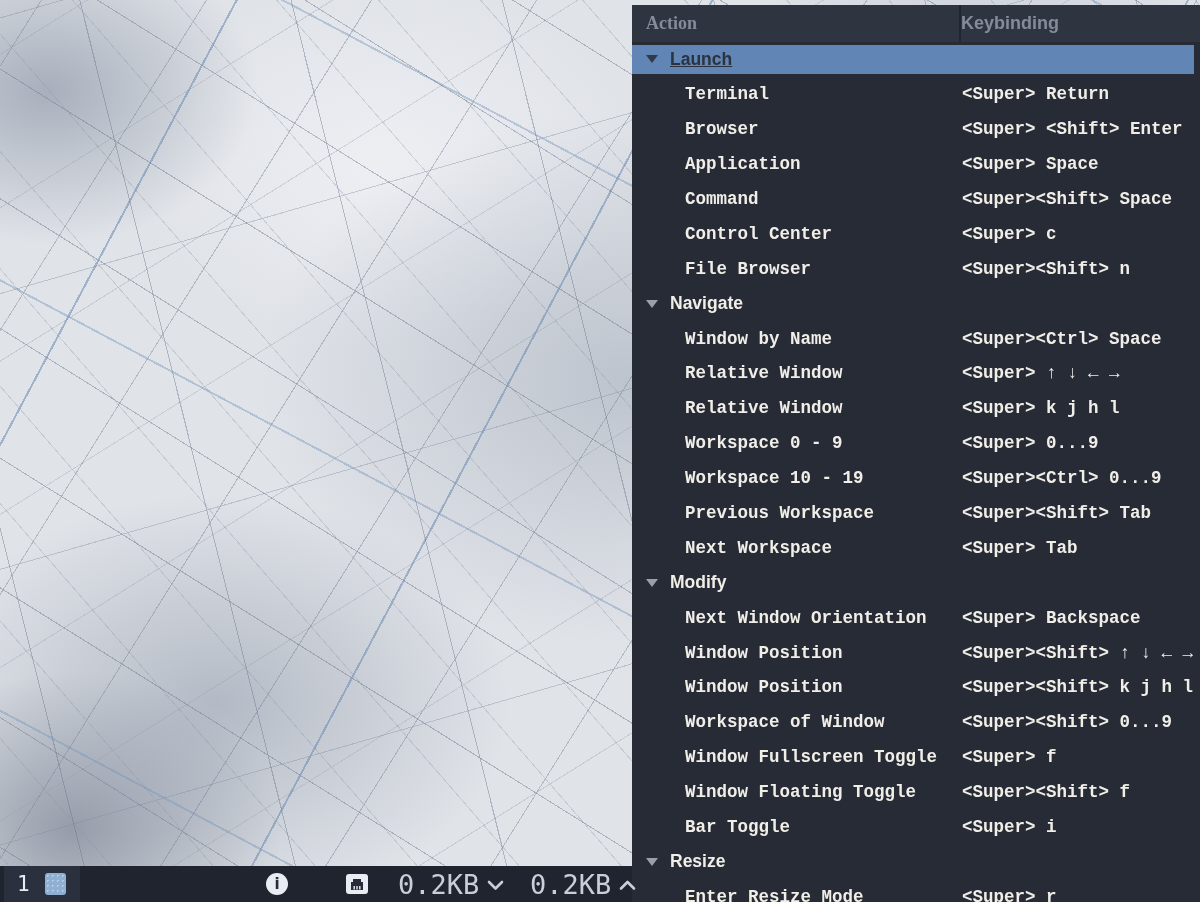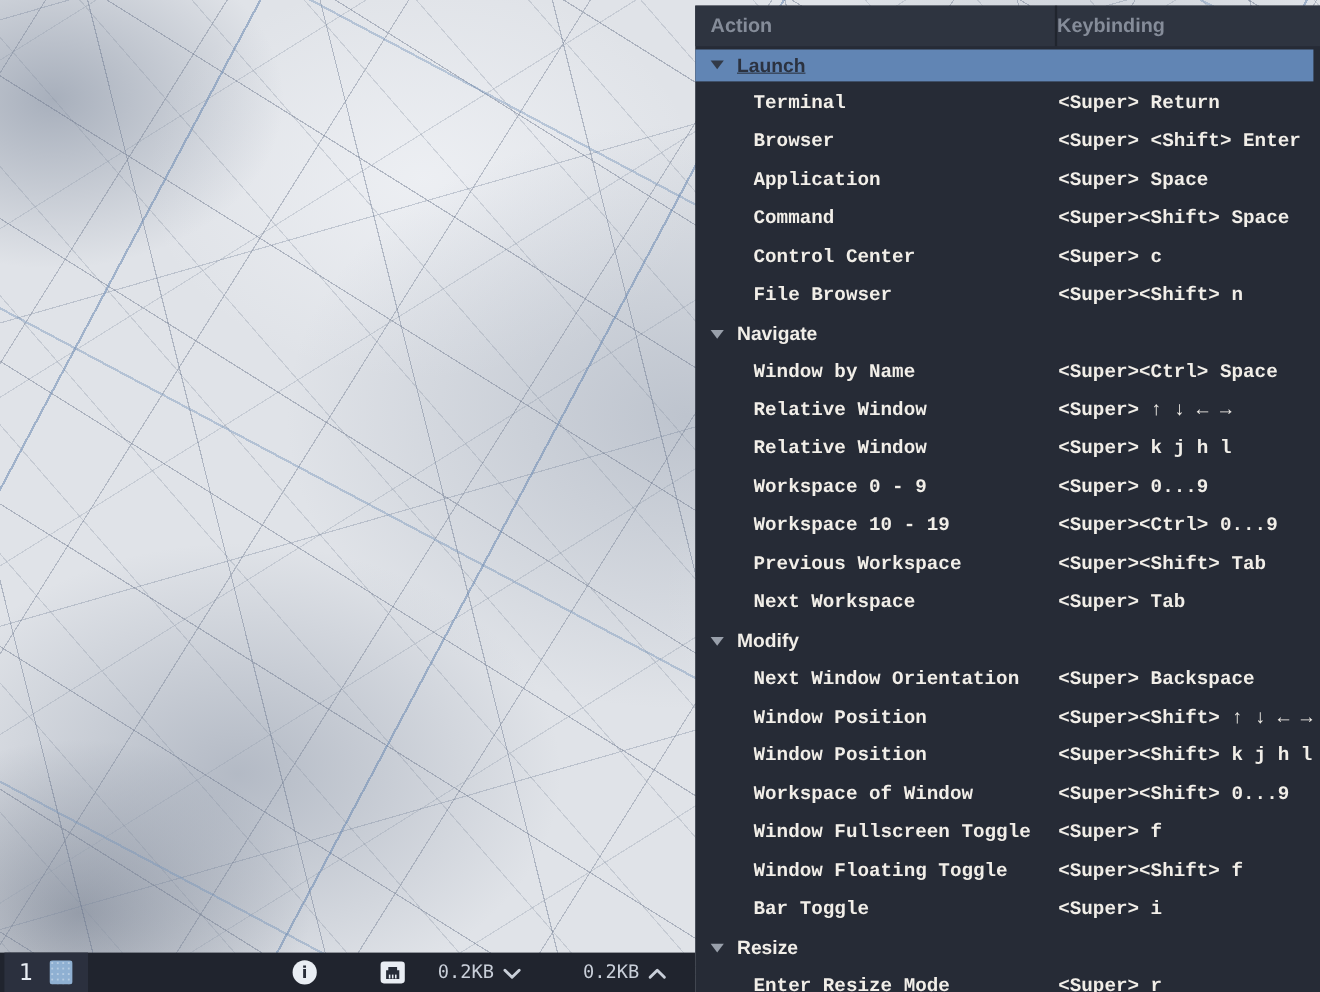--- a/index.html
+++ b/index.html
@@ -27,21 +27,21 @@
       radial-gradient(360px 260px at 32% 18%, rgba(238,240,244,.90), transparent 70%),
       radial-gradient(340px 240px at 70% 60%, rgba(240,242,246,.75), transparent 70%);
   }
 
   
   .panel { position:absolute; left:632px; top:5px; width:568px; height:897px;
            background:#262b36; overflow:hidden; }
   .panel-header { position:relative; height:37px; background:#2e3440;
                   display:flex; align-items:center;
                   font-size:18px; font-weight:bold; color:#858c99; }
-  .hdr-action { width:327px; padding-left:14px; }
+  .hdr-action { width:327px; padding-left:14px;font-family:Liberation Serif, serif; }
   .hdr-divider { width:2px; height:37px; background:#20252e; }
   .hdr-key { }
 
   .rows { position:absolute; left:0; right:0; top:37px; bottom:0;
           display:flex; flex-direction:column; padding-right:6px; }
   .row { flex:0 0 34.9px; height:34.9px; display:flex; align-items:center;
          font-size:17.5px; font-weight:600; color:#f1eee8; white-space:nowrap; }
 
   .row.section { padding-left:14px; }
   .tri { width:0; height:0; border-left:6px solid transparent;
@@ -66,21 +66,21 @@
   .ws-square { width:21px; height:22px; margin-left:15px; border-radius:3px;
                background:#8fb0d2;
                background-image:radial-gradient(rgba(255,255,255,.35) 1px, transparent 1px);
                background-size:5px 5px; }
   .info-icon { position:absolute; left:266px; top:7px; width:22px; height:22px;
                border-radius:50%; background:#e9edf3; color:#272c38;
                font-family:"DejaVu Sans",sans-serif; font-weight:bold; font-size:15px;
                display:flex; align-items:center; justify-content:center; }
   .eth-icon { position:absolute; left:345px; top:7px; }
   .net-group { position:absolute; top:0; height:36px; display:flex;
-               align-items:center; font-size:17px; }
+               align-items:center; font-size:27px; }
   .net-down { left:398px; }
   .net-up   { left:530px; }
   .chev { margin-left:8px; margin-top:2px; }
 </style>
 </head>
 <body>
 
 <div class="wallpaper"></div>
 
 <div class="panel">

